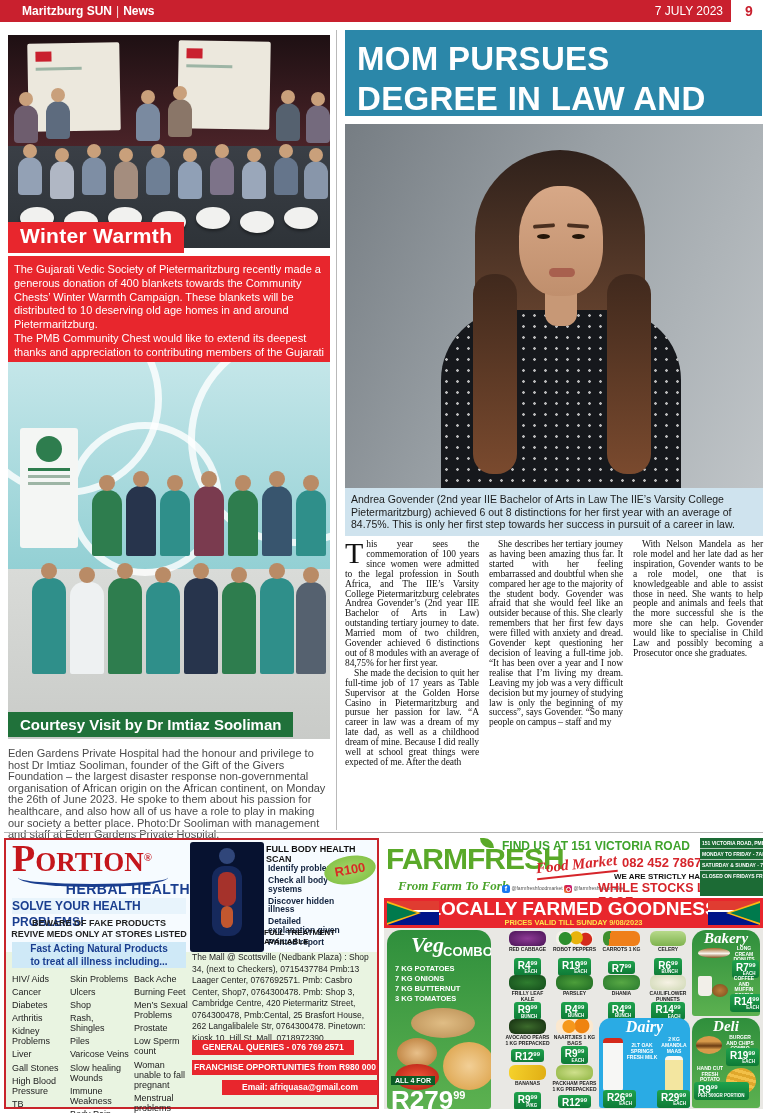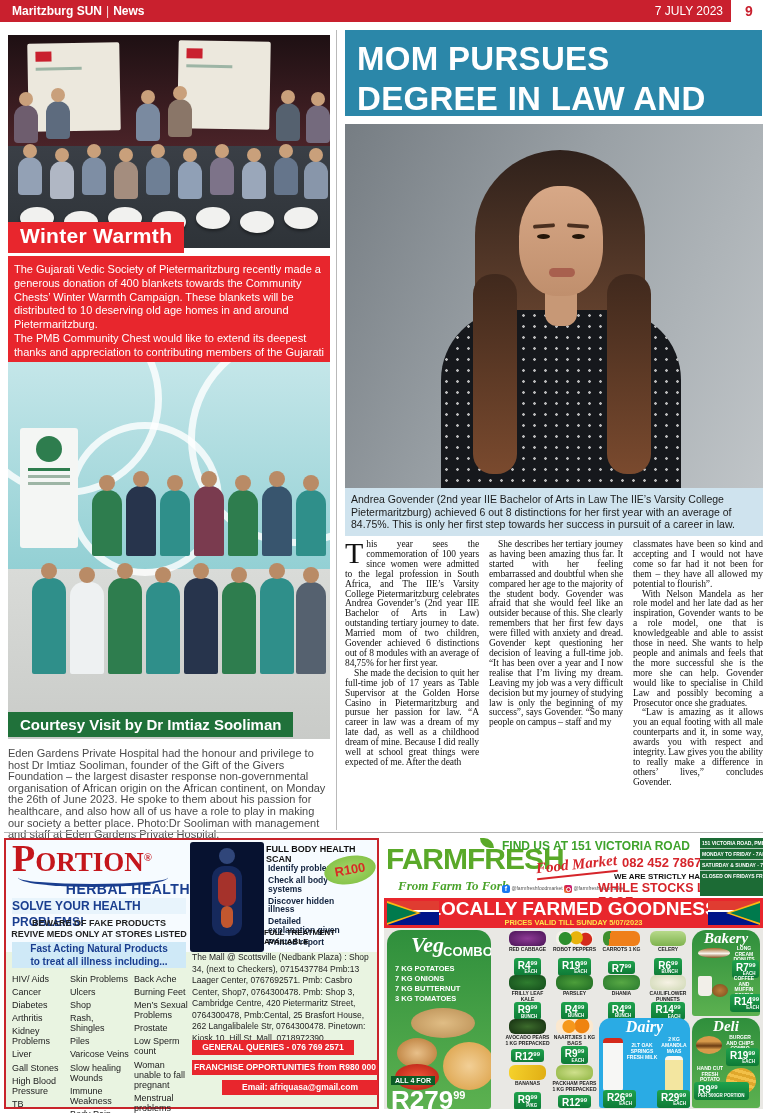--- a/index.html
+++ b/index.html
@@ -1,20 +1,20 @@
 <!DOCTYPE html>
 <html><head>
 <meta charset="utf-8">
 <style>
   html,body{margin:0;padding:0;background:#e8e8e8}
   #page{position:relative;width:767px;height:1113px;background:#fff;font-family:"Liberation Sans",sans-serif;overflow:hidden;margin:0 auto}
   .abs{position:absolute}
   
   #masthead{left:0;top:0;width:731px;height:22px;background:#c9202e;color:#fff;font-size:12px;line-height:22px}
-  #masthead .paper{font-weight:600;margin-left:12px}
+  #masthead .paper{font-weight:600;margin-left:22px}
   #masthead .div{margin:0 4px;opacity:.85}
   #masthead .sec{font-weight:800}
   #masthead .date{position:absolute;right:8px;font-weight:400}
   #pagenumbox{left:731px;top:0;width:36px;height:22px;background:#fff;text-align:center;font-weight:800;color:#c9202e;font-size:14px;line-height:22px}
   
   .vrule{width:1px;background:#b9b9b9}
   .hrule{height:1px;background:#b5b5b5}
   
   #photo1{left:8px;top:35px;width:322px;height:213px;background:linear-gradient(#1e1013 0%,#4a2328 52%,#3a3f46 52%,#2e3338 100%);overflow:hidden}
   .banner{position:absolute;background:#ece8dd;border-radius:2px}
@@ -174,23 +174,21 @@
   <div class="abs" id="wcaption">Andrea Govender (2nd year IIE Bachelor of Arts in Law The IIE’s Varsity College Pietermaritzburg) achieved 6 out 8 distinctions for her first year with an average of 84.75%.  This is only her first step towards her success in pursuit of a career in law.</div>
 
   <div class="abs artcol" style="left:345px;width:134px">
     <p><span class="dropcap">T</span><span>his year sees the commemoration of 100 years since women were admitted to the legal profession in South Africa, and The IIE’s Varsity College Pietermaritzburg celebrates Andrea Govender’s (2nd year IIE Bachelor of Arts in Law) outstanding tertiary journey to date. Married mom of two children, Govender achieved 6 distinctions out of 8 modules with an average of 84,75% for her first year.</span></p>
     <p class="ind">She made the decision to quit her full-time job of 17 years as Table Supervisor at the Golden Horse Casino in Pietermaritzburg and pursue her passion for law. “A career in law was a dream of my late dad, as well as a childhood dream of mine. Because I did really well at school great things were expected of me. After the death</p>
   </div>
   <div class="abs artcol" style="left:489px;width:134px">
     <p class="ind">She describes her tertiary journey as having been amazing thus far. It started with her feeling embarrassed and doubtful when she compared her age to the majority of the student body. Govender was afraid that she would feel like an outsider because of this. She clearly remembers that her first few days were filled with anxiety and dread. Govender kept questioning her decision of leaving a full-time job. “It has been over a year and I now realise that I’m living my dream. Leaving my job was a very difficult decision but my journey of studying law is only the beginning of my success”, says Govender. “So many people on campus – staff and my</p>
   </div>
   <div class="abs artcol" style="left:633px;width:130px">
-    <p>classmates have been so kind and accepting and I would not have come so far had it not been for them – they have all allowed my potential to flourish”.</p>
     <p class="ind">With Nelson Mandela as her role model and her late dad as her inspiration, Govender wants to be a role model, one that is knowledgeable and able to assist those in need. She wants to help people and animals and feels that the more successful she is the more she can help. Govender would like to specialise in Child Law and possibly becoming a Prosecutor once she graduates.</p>
-    <p class="ind">“Law is amazing as it allows you an equal footing with all male counterparts and it, in some way, awards you with respect and integrity. Law gives you the ability to really make a difference in others’ lives,” concludes Govender.</p>
   </div>
 
   <div class="abs hrule" style="left:4px;top:832px;width:759px"></div>
 
   <div class="abs" id="revive">
     <div class="abs" style="left:6px;top:2px;width:178px;height:54px">
       <div class="revive-logo"><span>PORTION</span><sup>®</sup></div>
       <div class="swoosh"></div>
       <div style="text-align:right;font-weight:800;font-size:14px;color:#1a3e8f;letter-spacing:.5px;margin-top:4px">HERBAL HEALTH</div>
     </div>
@@ -274,21 +272,21 @@
     <div class="abs" style="left:316px;top:0;width:63px;height:58px;background:#1c6b35;color:#fff">
       <div class="infoline">151 VICTORIA ROAD, PMB, 3201</div>
       <div class="infoline">MONDAY TO FRIDAY - 7AM TO 6PM</div>
       <div class="infoline">SATURDAY &amp; SUNDAY - 7AM TO 3PM</div>
       <div class="infoline" style="border-bottom:none">CLOSED ON FRIDAYS FROM 12H00 TO 13H30</div>
     </div>
     <div class="abs redband" style="left:0;top:60px;width:379px;height:30px">
       <div class="flag" style="left:3px;top:3px"></div>
       <div class="flag flip" style="right:3px;top:3px"></div>
       <div style="font-size:19px;line-height:21px">LOCALLY FARMED GOODNESS</div>
-      <div style="font-size:7.5px;line-height:8px;color:#ffe24a">PRICES VALID TILL SUNDAY 5/07/2023</div>
+      <div style="font-size:7.5px;line-height:8px;color:#ffe24a">PRICES VALID TILL SUNDAY 9/08/2023</div>
     </div>
     <div id="ffprod">
 
       <div class="gpanel" style="left:3px;top:2px;width:104px;height:179px">
         <span class="scriptfont abs" style="left:24px;top:2px;font-size:22px">Veg</span>
         <span class="abs" style="left:56px;top:14px;font-weight:800;font-size:13px">COMBO</span>
         <div class="abs" style="left:8px;top:34px;font-weight:800;font-size:7.5px;line-height:10px">
           <div>7 KG POTATOES</div>
           <div>7 KG ONIONS</div>
           <div>7 KG BUTTERNUT</div>

